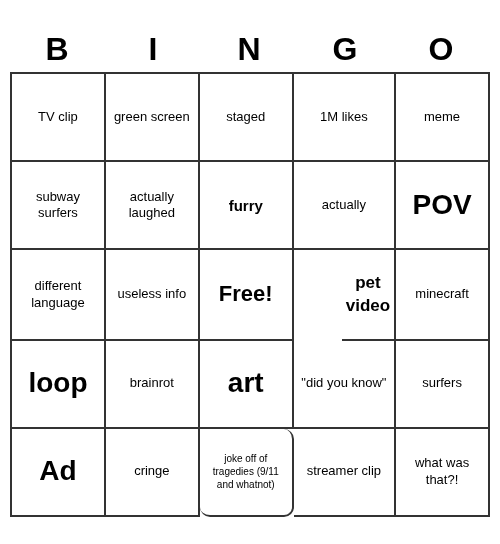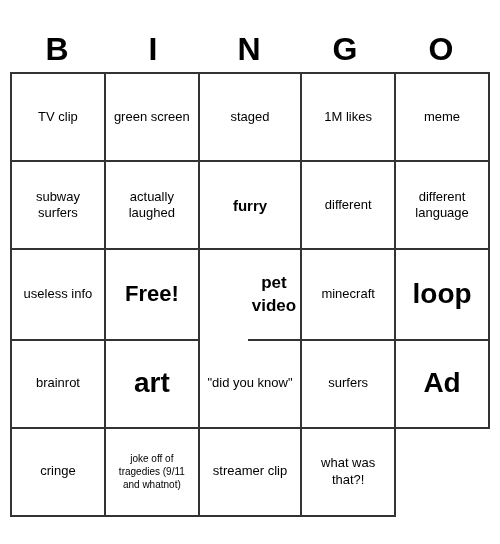--- a/index.html
+++ b/index.html
@@ -83,30 +83,31 @@
     </div>
   <div class="bingo-grid">
   <div class="bingo-cell">TV clip</div>
       <div class="bingo-cell">green screen</div>
       <div class="bingo-cell">staged</div>
       <div class="bingo-cell">1M likes</div>
       <div class="bingo-cell">meme</div>
       <div class="bingo-cell">subway surfers</div>
       <div class="bingo-cell">actually laughed</div>
       <div class="bingo-cell large-text">furry</div>
-      <div class="bingo-cell">different</div>
+      <div class="bingo-cell">actually</div>
+      <div class="bingo-cell xlarge-text">POV</div>
       <div class="bingo-cell">different language</div>
       <div class="bingo-cell">useless info</div>
       <div class="bingo-cell free">Free!</div>
       <div class="bingo-cell medium-text">pet video</div>
       <div class="bingo-cell">minecraft</div>
       <div class="bingo-cell xlarge-text">loop</div>
       <div class="bingo-cell">brainrot</div>
       <div class="bingo-cell xlarge-text">art</div>
       <div class="bingo-cell">"did you know"</div>
       <div class="bingo-cell">surfers</div>
       <div class="bingo-cell xlarge-text">Ad</div>
       <div class="bingo-cell">cringe</div>
-      <div class="bingo-cell" style="font-size: 10px;">joke off of tragedies (9/11 and whatnot)</div>
+      <div class="bingo-cell" style="font-size: 10px; border-radius: 10px;">joke off of tragedies (9/11 and whatnot)</div>
       <div class="bingo-cell">streamer clip</div>
       <div class="bingo-cell">what was that?!</div>
     </div>
 </div>
 
 </body></html>

